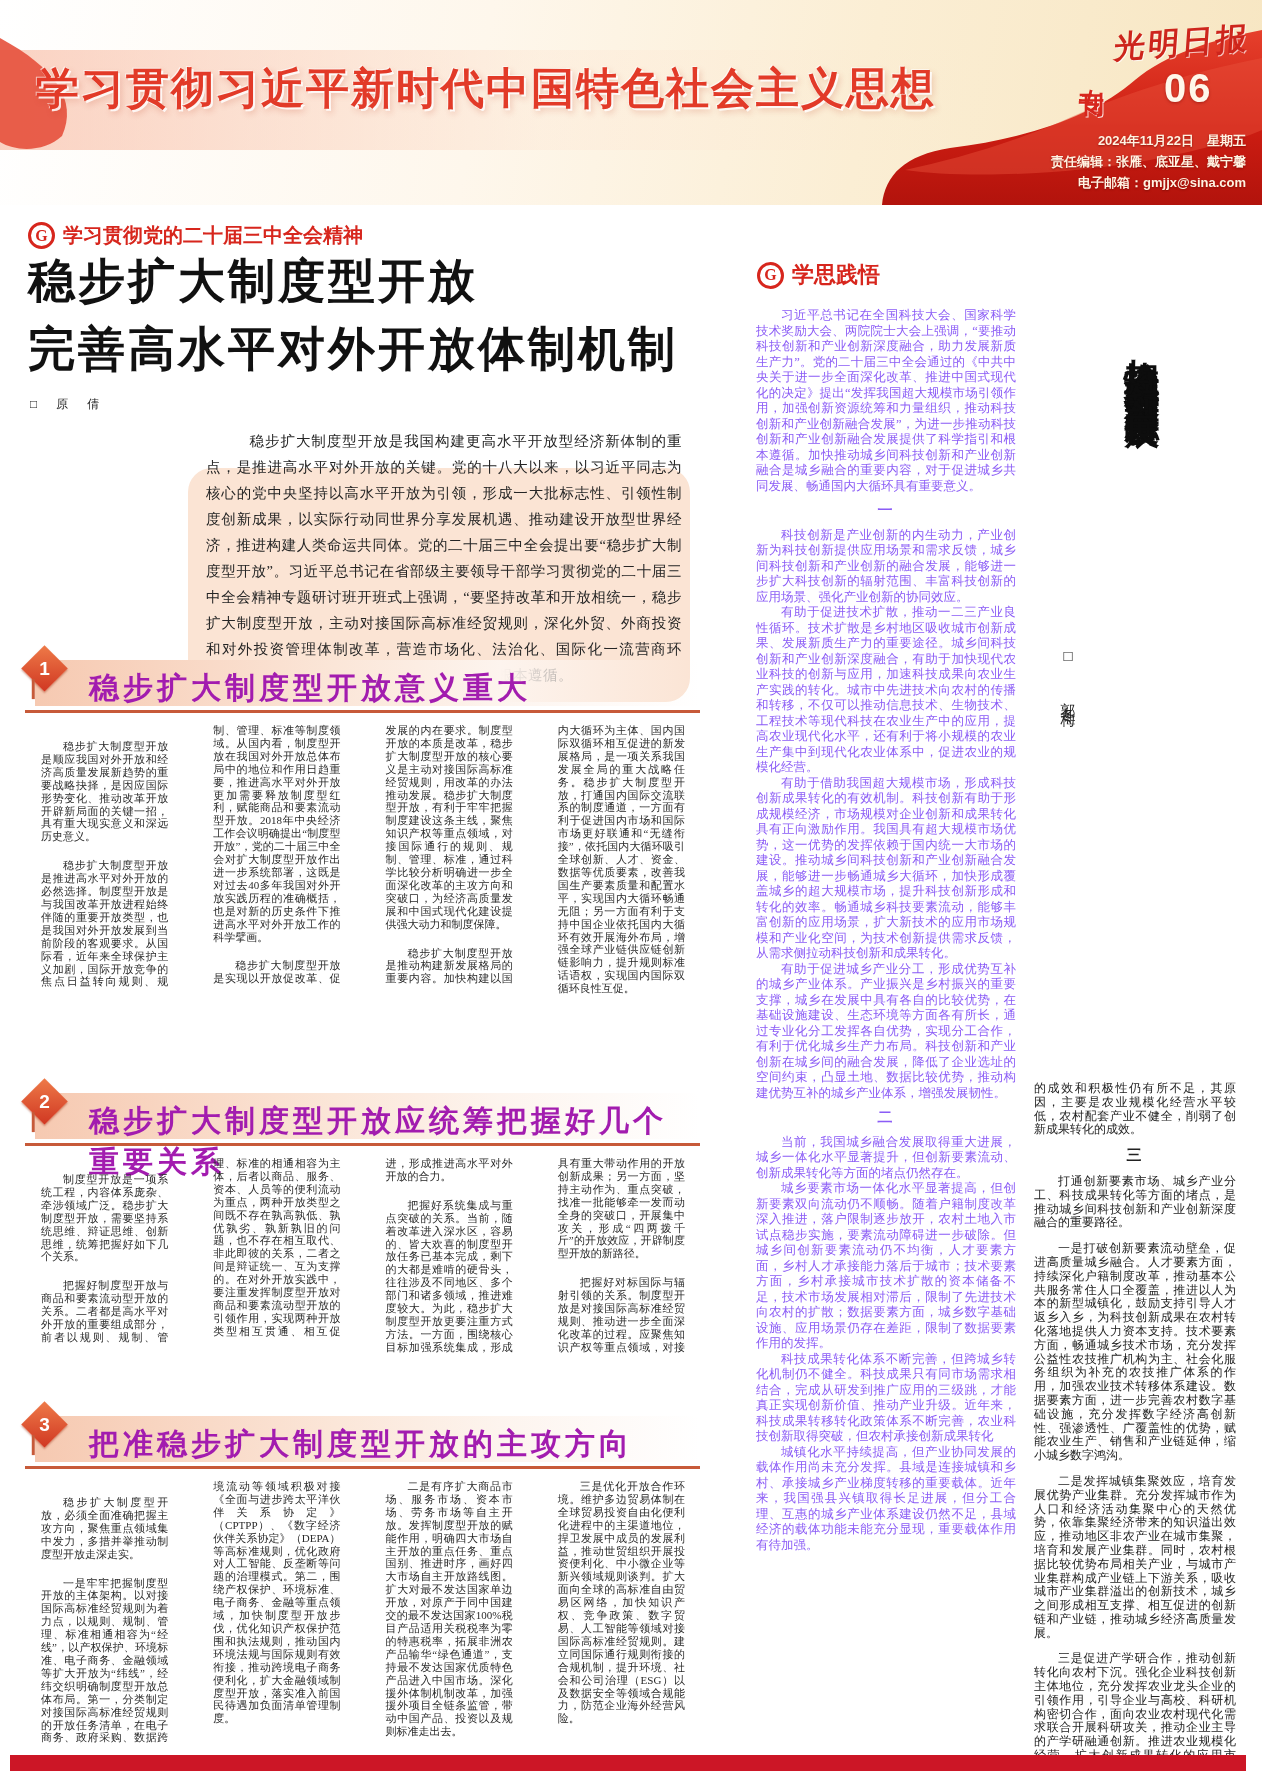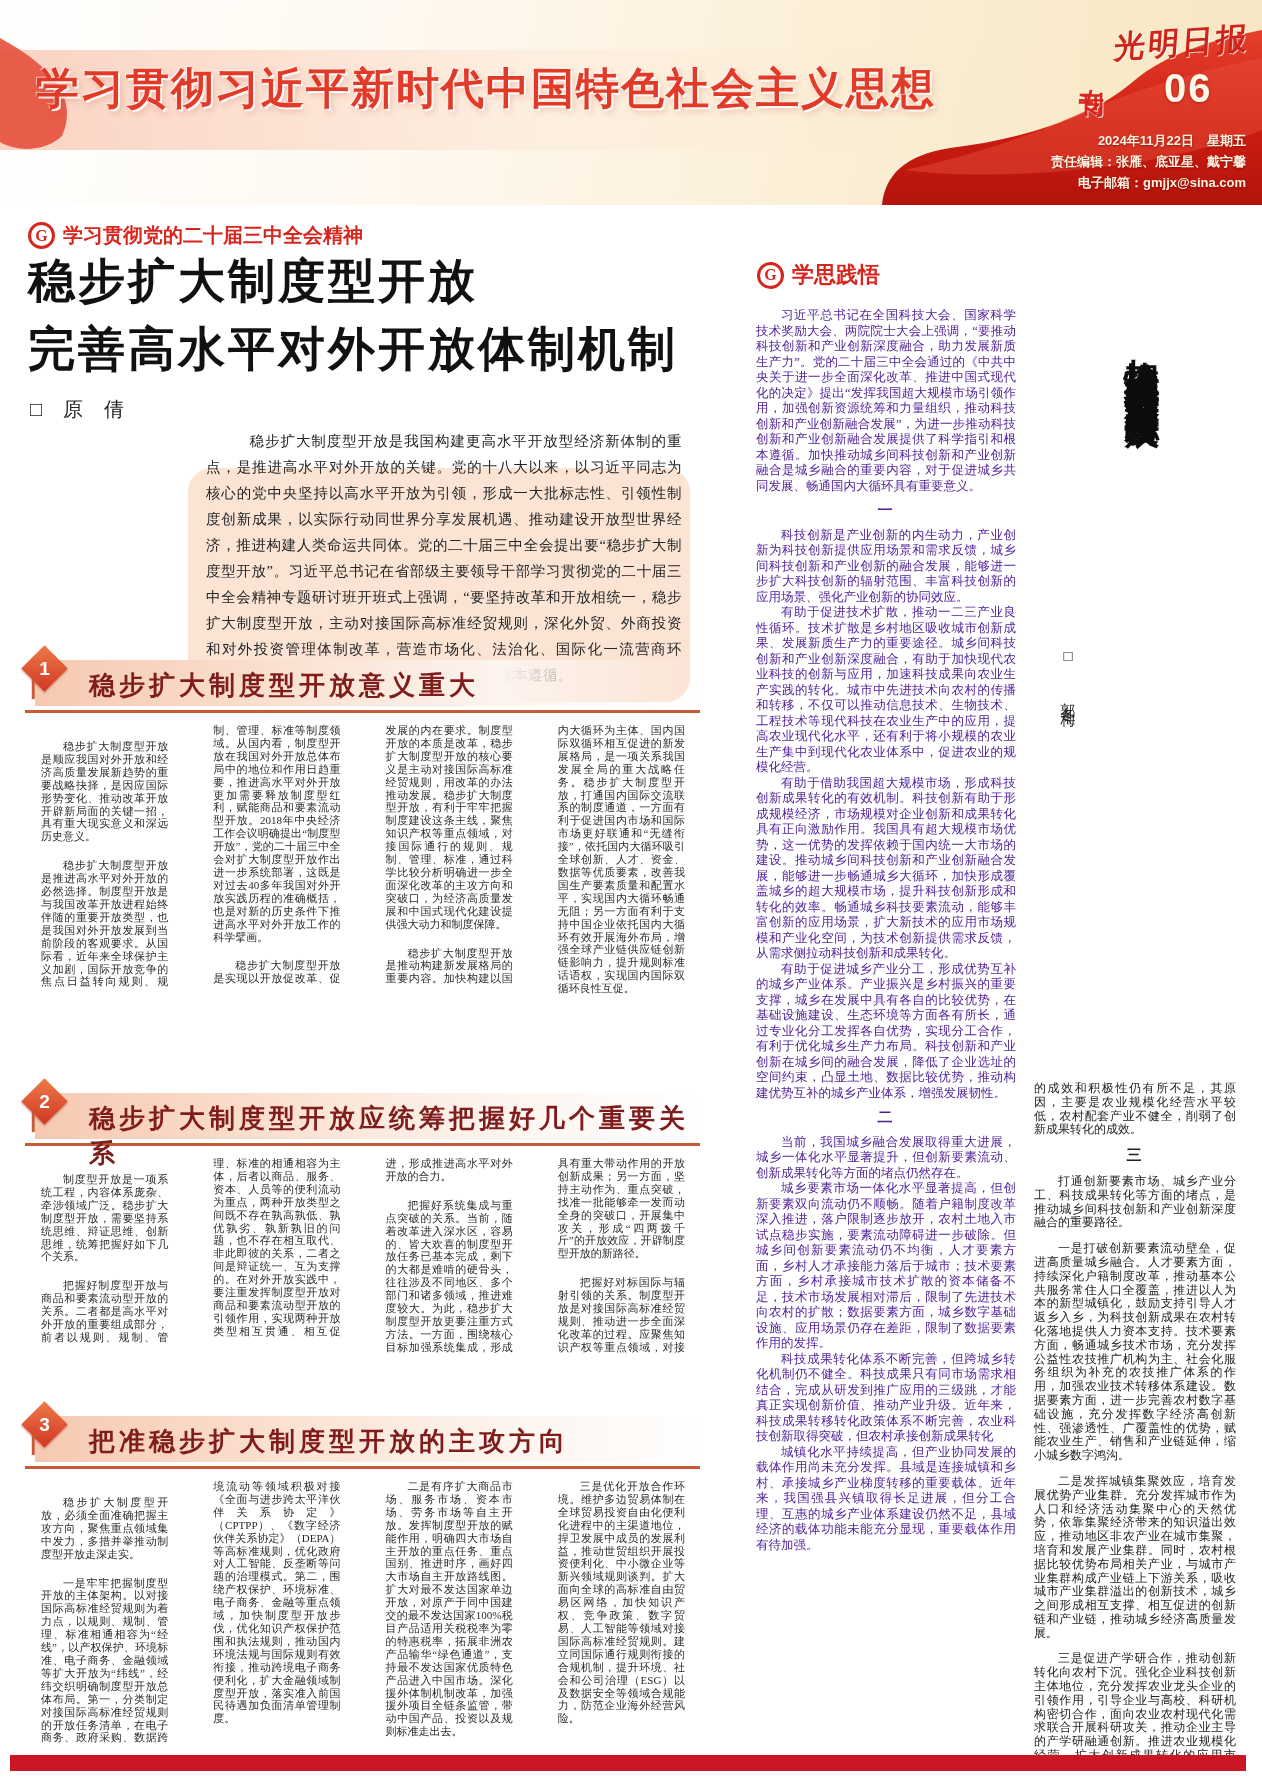--- a/index.html
+++ b/index.html
@@ -26,40 +26,40 @@
              font-family:"Liberation Sans","DejaVu Sans",sans-serif;font-size:13px;font-weight:700;
              color:#fff3e2;line-height:21px;text-shadow:0 1px 2px rgba(110,10,5,.65);}
   
   .kicker{position:absolute;display:flex;align-items:center;gap:8px;
           font-family:"Liberation Sans","DejaVu Sans",sans-serif;font-weight:900;color:#d7261d;}
   .gring{display:inline-flex;align-items:center;justify-content:center;width:27px;height:27px;border-radius:50%;
          border:3px solid #d7261d;font-family:"Liberation Serif",serif;font-size:16px;font-weight:900;color:#d7261d;
          box-sizing:border-box;}
   
   .headline{position:absolute;left:28px;font-size:47px;font-weight:900;letter-spacing:3px;color:#111;white-space:nowrap;}
-  .byline{position:absolute;left:30px;top:396px;font-size:20px;letter-spacing:8px;color:#222;}
+  .byline{position:absolute;left:30px;top:396px;font-size:12px;letter-spacing:8px;color:#222;}
   .intro-box{position:absolute;left:188px;top:468px;width:502px;height:234px;background:#fbe4d4;border-radius:24px;}
   .intro-text{position:absolute;left:206px;top:428px;width:476px;font-size:14.5px;line-height:26px;
               text-align:justify;text-indent:3em;color:#252525;letter-spacing:.5px;}
   .lsec{position:absolute;left:25px;width:675px;height:50px;border-bottom:3px solid #c75a39;}
   .lsec .strip{position:absolute;left:10px;top:0;width:665px;height:46px;border-radius:8px 8px 0 0;
                background:linear-gradient(90deg,#f6c9b1 0%,#fbe6d8 45%,#fdf4ee 70%,rgba(255,255,255,0) 100%);}
   .diamond{position:absolute;left:3px;top:-8px;width:33px;height:33px;transform:rotate(45deg);
            background:linear-gradient(135deg,#ee7a48,#d03722);box-shadow:1px 1px 2px rgba(150,40,10,.4);}
   .diamond span{position:absolute;left:0;top:0;width:33px;height:33px;display:flex;align-items:center;justify-content:center;
                 transform:rotate(-45deg);color:#fff;font-family:"Liberation Sans",sans-serif;font-size:19px;font-weight:900;}
   .diamond::after{content:'';position:absolute;left:15px;top:33px;width:3px;height:20px;background:#c75a39;transform:rotate(-45deg);transform-origin:top left;}
-  .lsec h2{position:absolute;left:64px;top:8px;margin:0;font-size:26px;font-weight:900;letter-spacing:4px;color:#7f1d1d;}
+  .lsec h2{position:absolute;left:64px;top:8px;margin:0;font-size:30px;font-weight:900;letter-spacing:4px;color:#a21caf;}
   .lbody{position:absolute;left:25px;width:676px;column-count:4;column-gap:13px;overflow:hidden;
          font-size:11px;line-height:12.9px;text-align:justify;color:#2a2a2a;}
   .lbody p{margin:16px;text-indent:2em;}
   .lbody p.note,.colb p.note{font-weight:700;font-family:"Liberation Sans",sans-serif;}
   
   .cola{position:absolute;left:756px;top:308px;width:260px;height:1437px;overflow:hidden;
-        font-size:12.5px;line-height:15.5px;text-align:justify;color:#4c1d95;}
+        font-size:12.5px;line-height:15.5px;text-align:justify;color:#8b5cf6;}
   .cola p{margin:0;text-indent:2em;}
   .colb{position:absolute;left:1022px;top:1070px;width:226px;height:690px;overflow:hidden;
         font-size:12px;line-height:13.8px;text-align:justify;color:#222;}
   .colb p{margin:12px;text-indent:2em;}
   .colb p.cont{text-indent:0;}
   .sec-mark{text-align:center;font-weight:900;font-size:15px;margin:9px 0;letter-spacing:2px;}
   .colb .note{margin-top:4px;}
   .vtitle{position:absolute;left:1100px;top:330px;width:64px;height:720px;writing-mode:vertical-rl;text-orientation:upright;
           font-size:35px;font-weight:900;letter-spacing:3px;color:#0d0d0d;}
   .vauthor{position:absolute;left:1058px;top:648px;height:130px;writing-mode:vertical-rl;text-orientation:upright;

